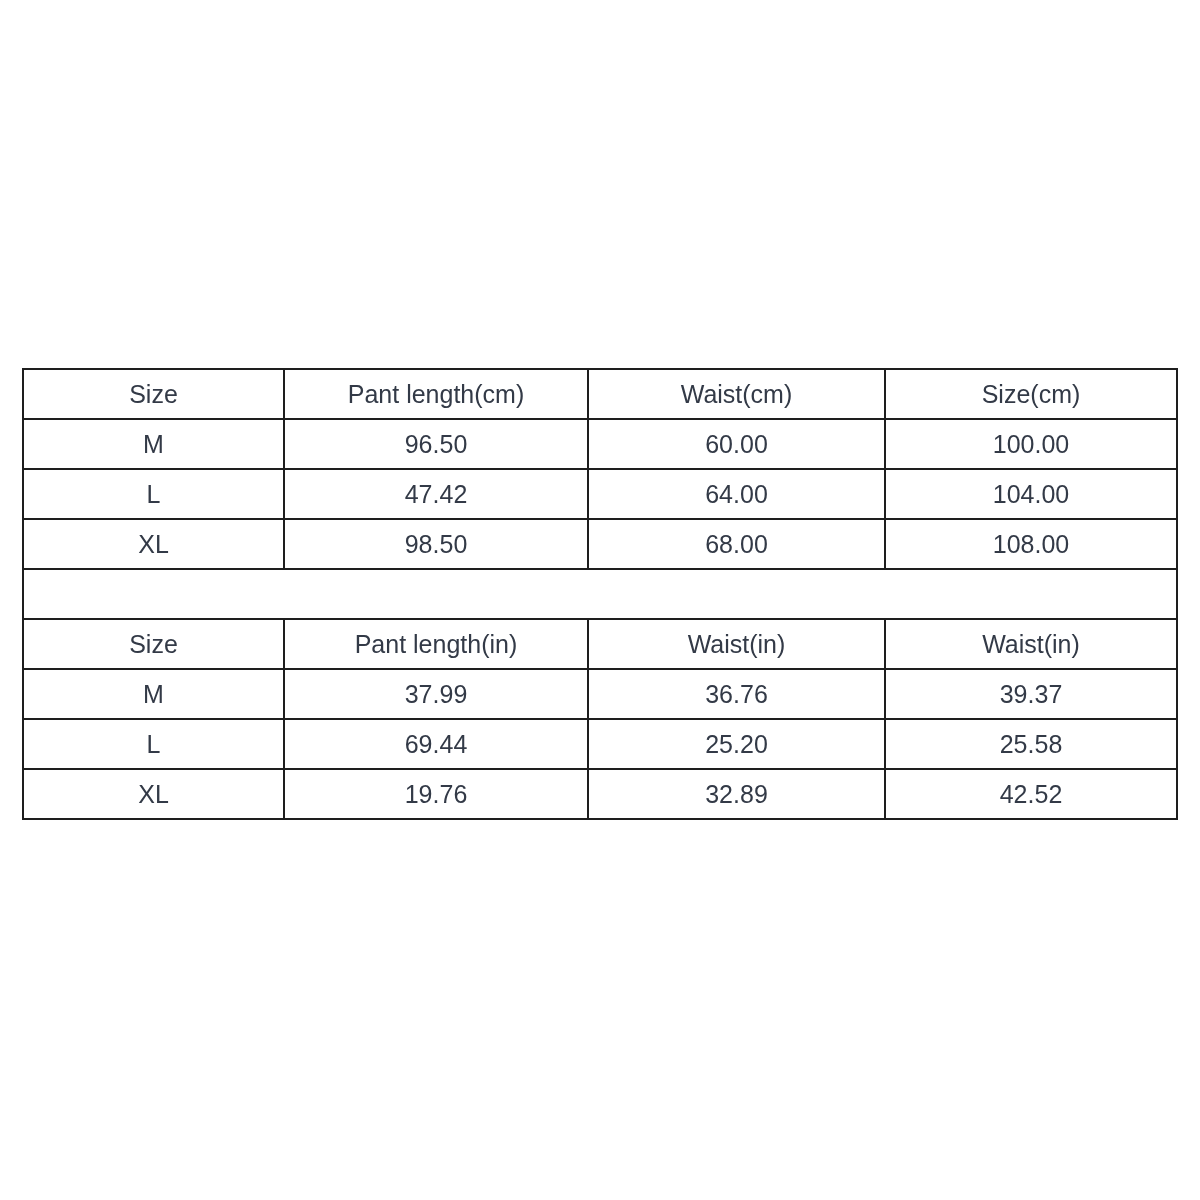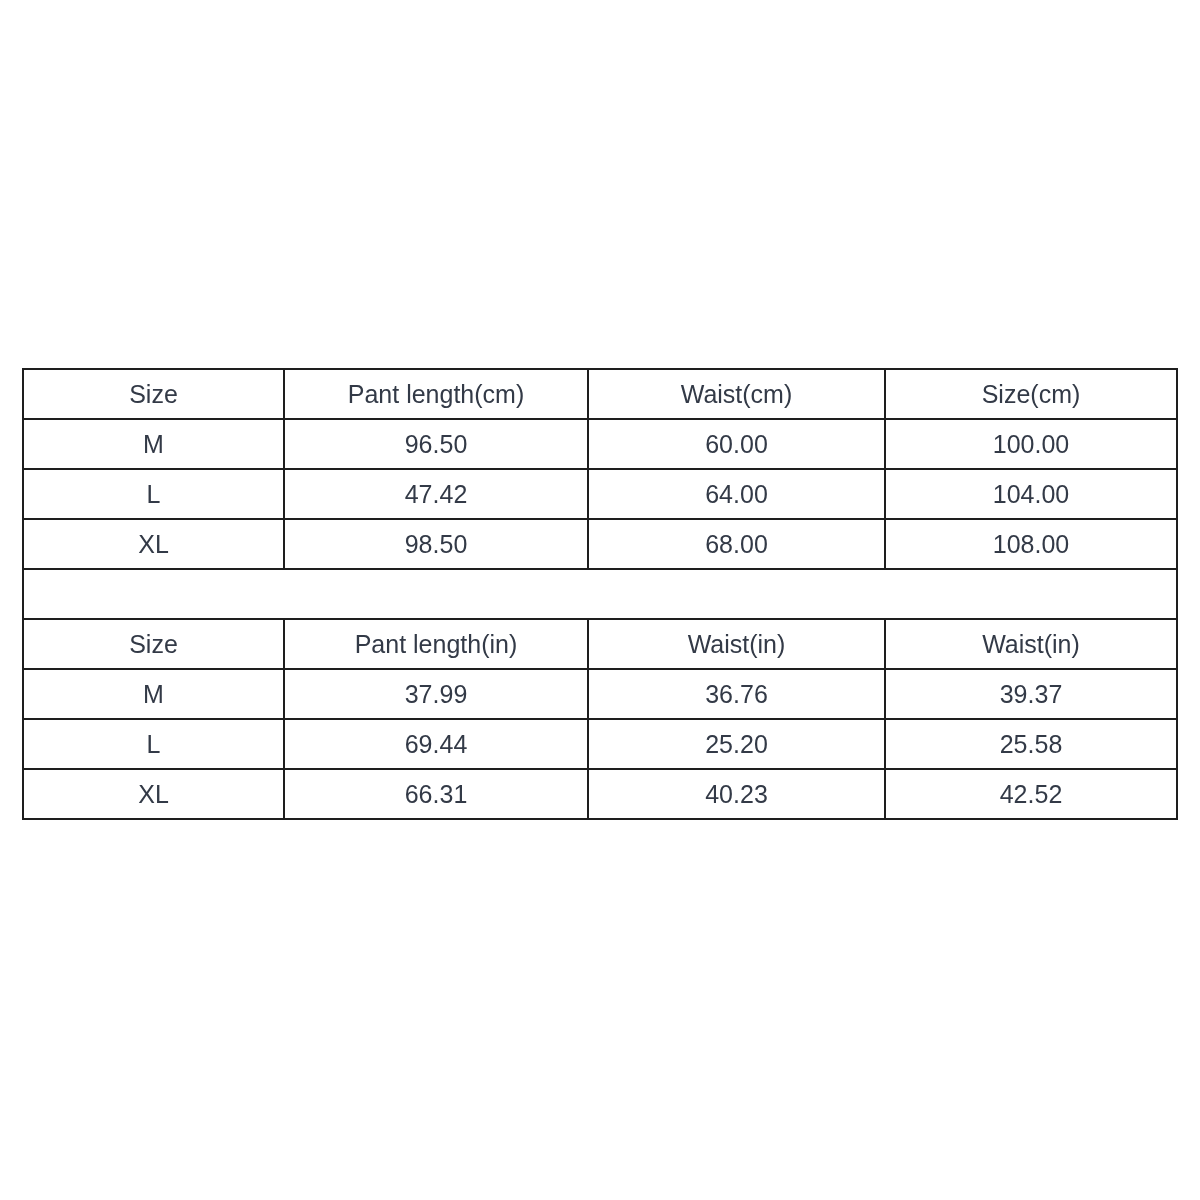--- a/index.html
+++ b/index.html
@@ -103,19 +103,19 @@
         <td>39.37</td>
       </tr>
       <tr>
         <td>L</td>
         <td>69.44</td>
         <td>25.20</td>
         <td>25.58</td>
       </tr>
       <tr>
         <td>XL</td>
-        <td>66.31</td>
-        <td>40.23</td>
+        <td>19.76</td>
+        <td>32.89</td>
         <td>42.52</td>
       </tr>
     </tbody>
   </table>
 </div>
 
 </body></html>

